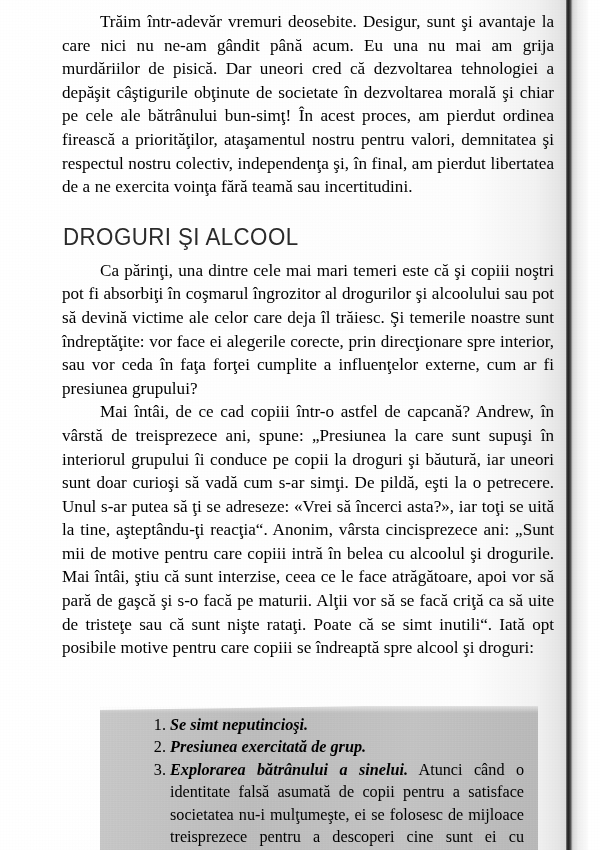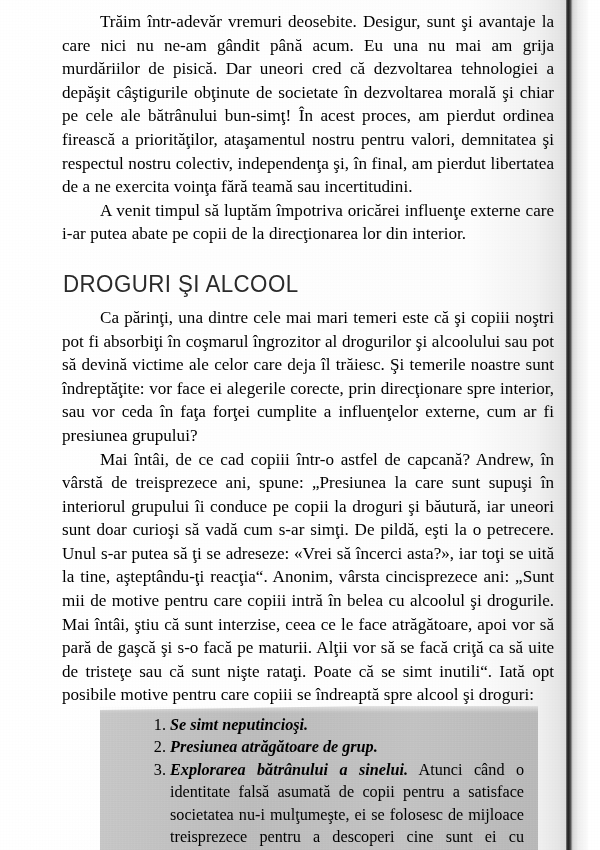--- a/index.html
+++ b/index.html
@@ -145,39 +145,38 @@
 </style>
 </head>
 <body>
 
 <div class="page">
 
   <div class="content">
 
     <p class="body">Trăim într-adevăr vremuri deosebite. Desigur, sunt şi avantaje la care nici nu ne-am gândit până acum. Eu una nu mai am grija murdăriilor de pisică. Dar uneori cred că dezvoltarea tehnologiei a depăşit câştigurile obţinute de societate în dezvoltarea morală şi chiar pe cele ale bătrânului bun-simţ! În acest proces, am pierdut ordinea firească a priorităţilor, ataşamentul nostru pentru valori, demnitatea şi respectul nostru colectiv, independenţa şi, în final, am pierdut libertatea de a ne exercita voinţa fără teamă sau incertitudini.</p>
 
-    <p class="body">A venit timpul să luptăm împotriva oricărei influenţe externe care i-ar putea abate pe copii de la direcţionarea lor din interior.</p>
 
     <h2 class="section-title">DROGURI ŞI ALCOOL</h2>
 
     <p class="body">Ca părinţi, una dintre cele mai mari temeri este că şi copiii noştri pot fi absorbiţi în coşmarul îngrozitor al drogurilor şi alcoolului sau pot să devină victime ale celor care deja îl trăiesc. Şi temerile noastre sunt îndreptăţite: vor face ei alegerile corecte, prin direcţionare spre interior, sau vor ceda în faţa forţei cumplite a influenţelor externe, cum ar fi presiunea grupului?</p>
 
     <p class="body">Mai întâi, de ce cad copiii într-o astfel de capcană? Andrew, în vârstă de treisprezece ani, spune: „Presiunea la care sunt supuşi în interiorul grupului îi conduce pe copii la droguri şi băutură, iar uneori sunt doar curioşi să vadă cum s-ar simţi. De pildă, eşti la o petrecere. Unul s-ar putea să ţi se adreseze: «Vrei să încerci asta?», iar toţi se uită la tine, aşteptându-ţi reacţia“. Anonim, vârsta cincisprezece ani: „Sunt mii de motive pentru care copiii intră în belea cu alcoolul şi drogurile. Mai întâi, ştiu că sunt interzise, ceea ce le face atrăgătoare, apoi vor să pară de gaşcă şi s-o facă pe maturii. Alţii vor să se facă criţă ca să uite de tristeţe sau că sunt nişte rataţi. Poate că se simt inutili“. Iată opt posibile motive pentru care copiii se îndreaptă spre alcool şi droguri:</p>
 
   </div>
 
   <div class="shaded-box">
     <div class="grain-box"></div>
     <div class="box-inner">
       <ol class="motive-list">
         <li>
           <span class="lead">Se simt neputincioşi.</span><span class="rest"></span>
         </li>
         <li>
-          <span class="lead">Presiunea atrăgătoare de grup.</span><span class="rest"></span>
+          <span class="lead">Presiunea exercitată de grup.</span><span class="rest"></span>
         </li>
         <li>
           <span class="lead">Explorarea bătrânului a sinelui.</span><span class="rest"> Atunci când o identitate falsă asumată de copii pentru a satisface societatea nu-i mulţumeşte, ei se folosesc de mijloace treisprezece pentru a descoperi cine sunt ei cu adevărat.</span>
         </li>
       </ol>
     </div>
   </div>
 
   <div class="grain"></div>
 </div>

